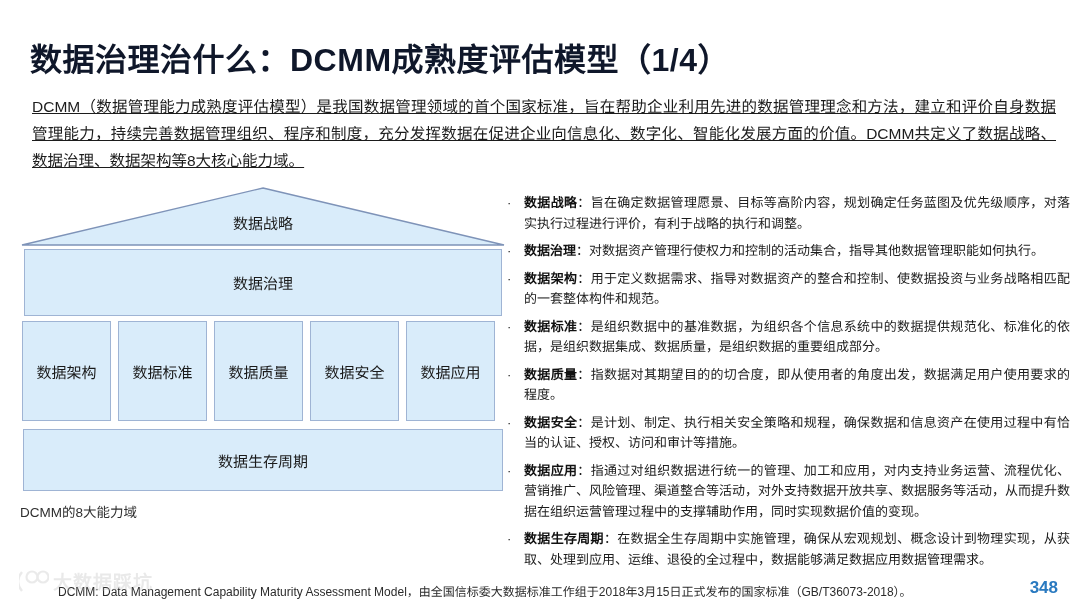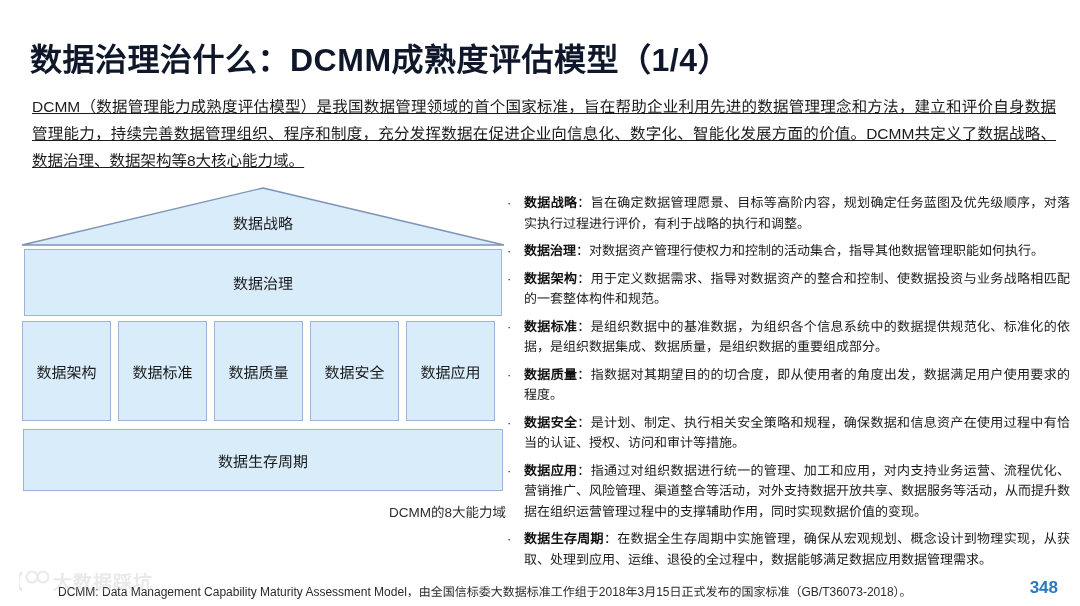--- a/index.html
+++ b/index.html
@@ -97,21 +97,21 @@
     left: 3px;
     top: 243px;
     width: 480px;
     height: 62px;
   }
   #diagram-caption {
     position: absolute;
     left: 0;
     top: 315px;
     width: 486px;
-    text-align: right;
+    text-align: left;
     font-size: 13.5px;
     color: #2f2f2f;
   }
 
   
   #definition-list {
     position: absolute;
     left: 498px;
     top: 193px;
     width: 572px;

